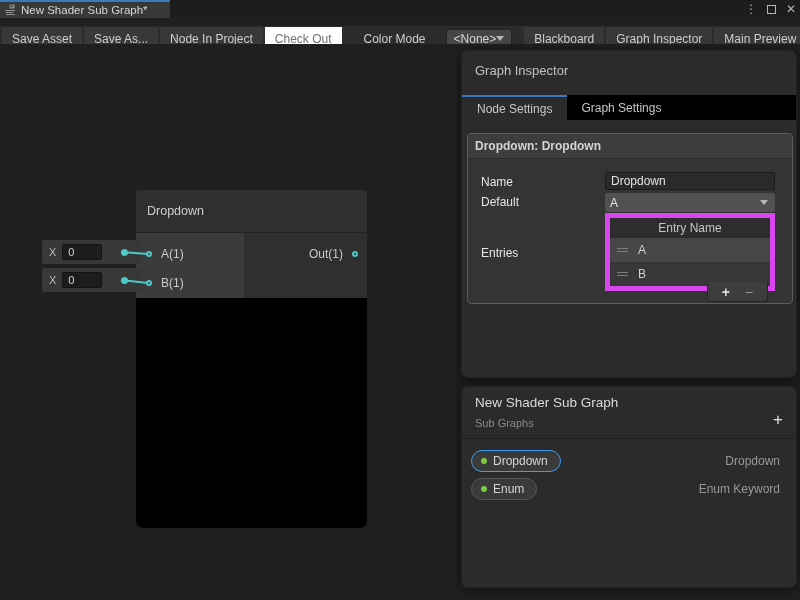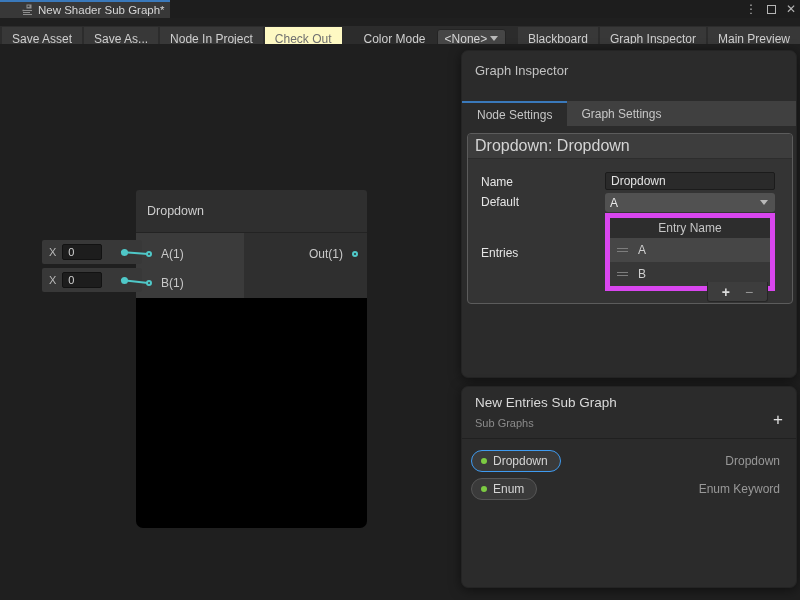--- a/index.html
+++ b/index.html
@@ -7,41 +7,41 @@
   #stage {
     position:relative; width:800px; height:600px; overflow:hidden;
     background:#1f1f1f; font-family:"Liberation Sans", sans-serif;
     -webkit-font-smoothing:antialiased; color:#cccccc;
   }
   
   .titlebar { position:absolute; left:0; top:0; width:800px; height:18px; background:#1d1d1d; }
   .doc-tab {
     position:absolute; left:0; top:0; width:170px; height:18px;
     background:#383838; border-top:2px solid #3a79bb;
-    display:flex; align-items:center; gap:4px; padding-left:22px;
+    display:flex; align-items:center; gap:4px; padding-left:5px;
   }
   .doc-tab .ticon { width:12px; height:12px; flex:0 0 auto; }
   .doc-tab-title { font-size:11.5px; color:#d6d6d6; white-space:nowrap; }
   .win-controls { position:absolute; right:4px; top:0; height:18px; display:flex; align-items:center; gap:10px; }
   .wc { color:#b5b5b5; font-size:12px; line-height:18px; cursor:default; }
   .wc-max { width:9px; height:9px; border:1.5px solid #b5b5b5; }
   
   .toolbar {
     position:absolute; left:0; top:26px; width:800px; height:26px;
     background:#2c2c2c; border-bottom:1px solid #191919;
     display:flex; align-items:center; font-size:12px;
   }
   .tb-btn {
     height:24px; display:flex; align-items:center; padding:0 10px;
     background:#383838; color:#cfcfcf; margin-left:2px; white-space:nowrap;
   }
-  .tb-btn.disabled { color:#6f6f6f; background:#fef9c3; }
+  .tb-btn.disabled { color:#6f6f6f; background:#ffffff; }
   .tb-label { color:#cfcfcf; margin-left:22px; white-space:nowrap; }
   .tb-dropdown {
-    width:98px; height:20px; margin-left:11px; background:#464646;
+    width:98px; height:20px; margin-left:20px; background:#464646;
     border:1px solid #242424; border-radius:3px;
     display:flex; align-items:center; justify-content:space-between; padding:0 7px;
     color:#d6d6d6;
   }
   .caret { width:0; height:0; border-left:4px solid transparent; border-right:4px solid transparent; border-top:5px solid #b9b9b9; }
   .tb-right { display:flex; margin-left:10px; }
   
   .canvas { position:absolute; left:0; top:44px; width:800px; height:556px; background:#1f1f1f; }
   .wires { position:absolute; left:0; top:0; width:800px; height:600px; pointer-events:none; }
   .node { position:absolute; left:136px; top:190px; width:231px; }
@@ -66,31 +66,31 @@
     font-size:11px; color:#d2d2d2; display:flex; align-items:center; padding-left:5px;
   }
   .iw-dot { margin-left:auto; width:7px; height:7px; border-radius:50%; background:#4fc8c8; }
   
   .panel {
     position:absolute; background:#2b2b2b; border-radius:7px;
     box-shadow:0 2px 12px rgba(0,0,0,0.5); border:1px solid #242424;
   }
   .panel-inspector { left:461px; top:50px; width:336px; height:328px; }
   .insp-title { position:absolute; left:13px; top:12px; font-size:13px; color:#c2c2c2; }
-  .tabbar { position:absolute; left:0; top:50px; width:100%; height:25px; background:#404040; display:flex;align-items:flex-end; }
+  .tabbar { position:absolute; left:0; top:44px; width:100%; height:25px; background:#000000; display:flex;align-items:flex-end; }
   .tab-item { padding:0 14px; display:flex; align-items:center; font-size:12px; color:#c6c6c6; height:25px; }
   .tab-item.active { background:#2b2b2b; border-top:2px solid #3a79bb; padding:0 15px; }
   .section {
     position:absolute; left:5px; top:82px; width:326px; height:171px;
     background:#343434; border:1px solid #5c5c5c; border-radius:4px;
   }
   .section-header {
     height:25px; background:#3d3d3d; border-bottom:1px solid #2d2d2d; border-radius:3px 3px 0 0;
     display:flex; align-items:center; padding-left:7px;
-    font-size:16px; font-weight:normal; color:#d4d4d4;
+    font-size:12px; font-weight:bold; color:#d4d4d4;
   }
   .fld-label { position:absolute; left:13px; font-size:12px; color:#e5e5e5; }
   .txt-field {
     position:absolute; left:137px; width:170px; height:18px;
     background:#2a2a2a; border:1px solid #1b1b1b; border-radius:2px;
     font-size:12px; color:#e2e2e2; display:flex; align-items:center; padding-left:5px;
   }
   .dd-field {
     position:absolute; left:137px; width:170px; height:19px;
     background:#515151; border-radius:3px;
@@ -237,21 +237,21 @@
         </div>
       </div>
       <div class="entries-footer">
         <span class="ef-add">+</span>
         <span class="ef-remove">−</span>
       </div>
     </div>
   </div>
 
   <div class="panel panel-blackboard">
-    <div class="bb-title">New Entries Sub Graph</div>
+    <div class="bb-title">New Shader Sub Graph</div>
     <div class="bb-subtitle">Sub Graphs</div>
     <div class="bb-plus">+</div>
     <div class="bb-sep"></div>
     <div class="bb-row" style="top:62px;">
       <div class="pill selected">
         <span class="prop-dot"></span>
         <span>Dropdown</span>
       </div>
       <span class="bb-type">Dropdown</span>
     </div>

